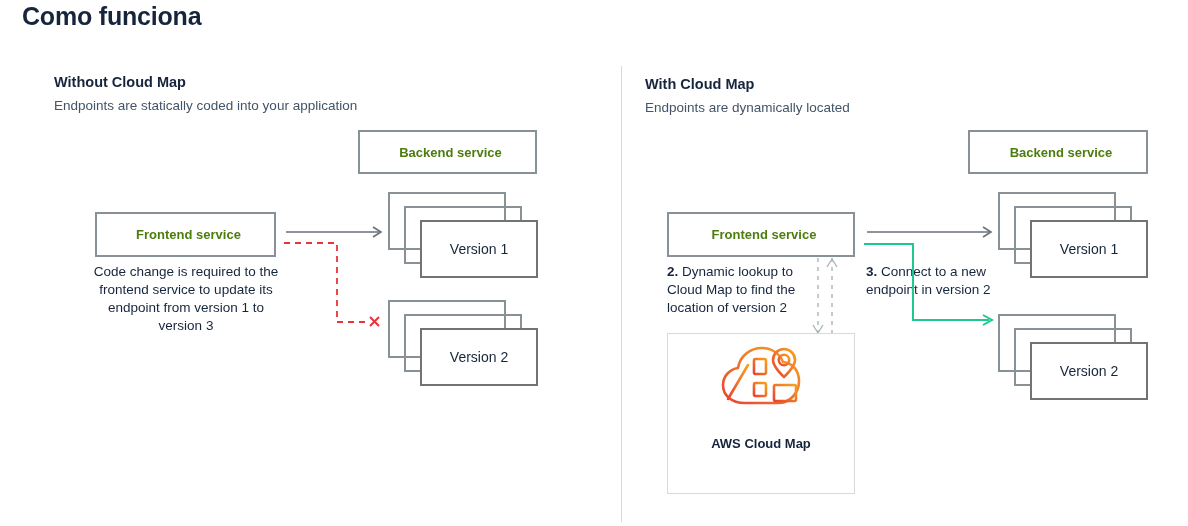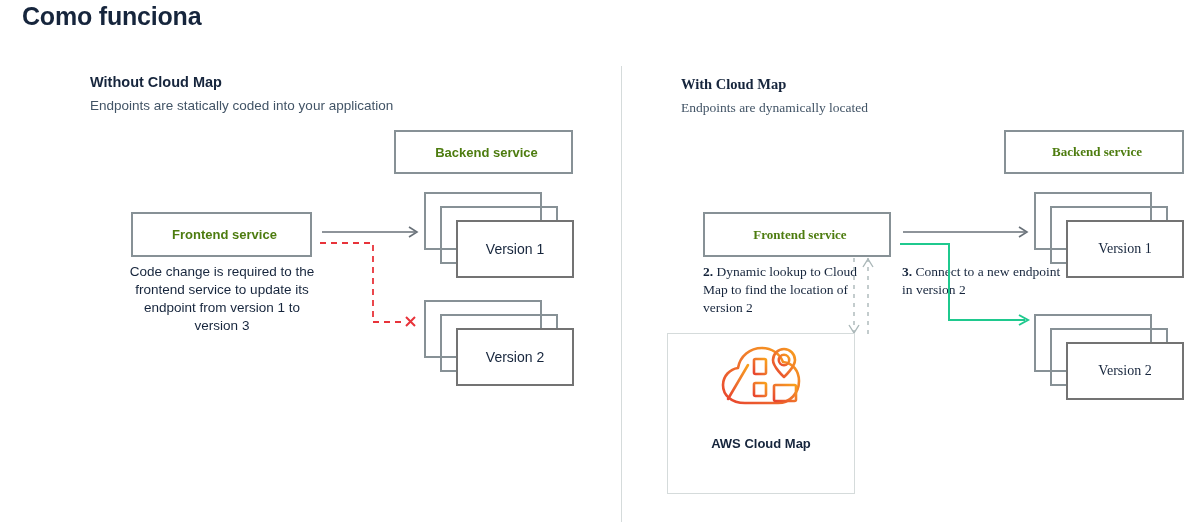--- a/index.html
+++ b/index.html
@@ -28,23 +28,23 @@
 
   .divider {
     position: absolute;
     left: 621px;
     top: 66px;
     width: 1px;
     height: 456px;
     background: #d5dbdb;
   }
 
-  .panel { position: absolute; top: 0; height: 526px; margin-left: 36px; }
+  .panel { position: absolute; top: 0; height: 526px; }
   .panel-left  { left: 0;   width: 621px; }
-  .panel-right { left: 621px; width: 567px; font-family: Liberation Serif, serif; }
+  .panel-right { left: 621px; width: 567px; }
 
   .sec-title {
     position: absolute;
     font-size: 14.5px;
     font-weight: bold;
     color: #16253c;
     white-space: nowrap;
   }
   .sec-sub {
     position: absolute;

